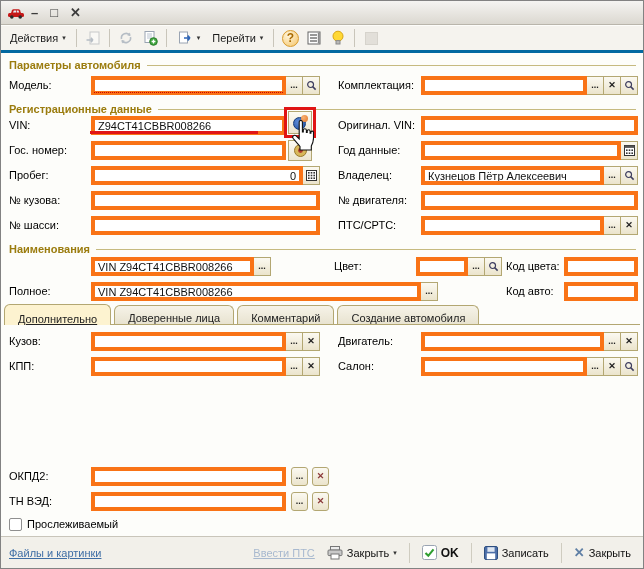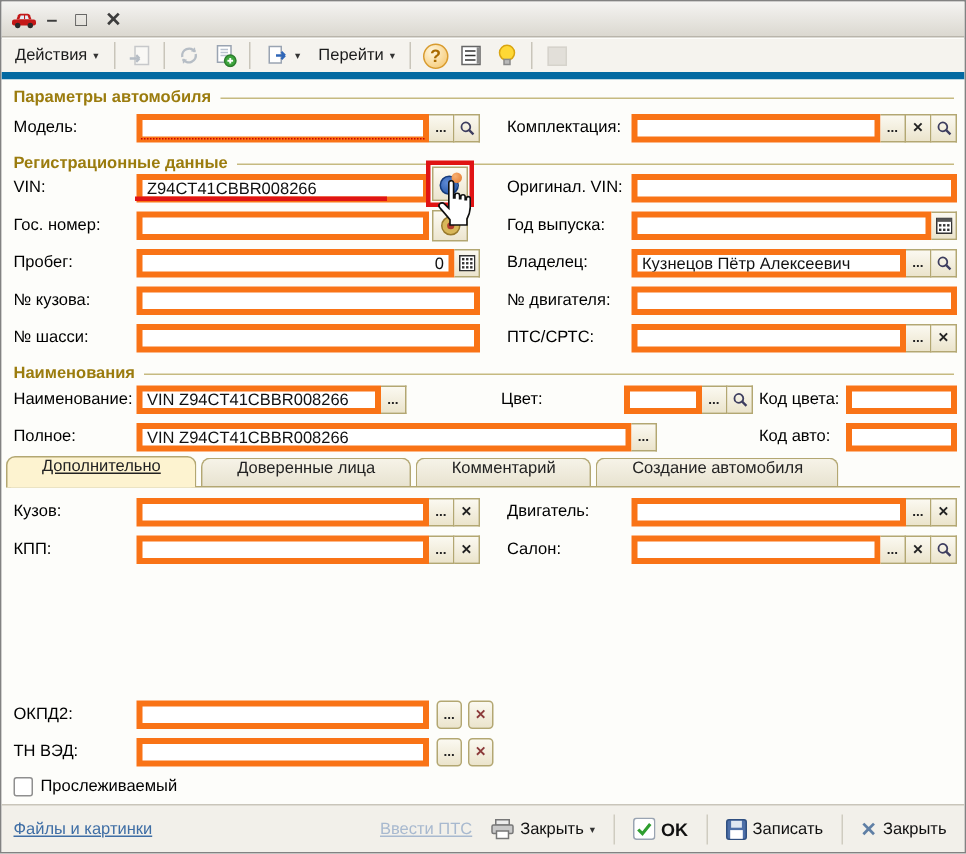--- a/index.html
+++ b/index.html
@@ -12,21 +12,21 @@
   .titlebar { position:absolute; left:0; top:0; right:0; height:24px;
     background:linear-gradient(#f5f4f2,#dbd8d0); border-bottom:1px solid #b9b5ab;
     display:flex; align-items:center; padding:0 8px 0 6px; gap:6px; }
   .title { flex:1; font-weight:bold; font-size:12px; color:#1d1d1d; }
   .winctl { display:flex; gap:12px; align-items:center; color:#3c3c3c;
     font-size:13px; font-weight:bold; }
   .winctl span { line-height:1; cursor:default; }
 
   
   .toolbar { position:absolute; left:0; top:25px; right:0; height:27px;
-    background:#f5f3ee; border-bottom:5px solid #0369a1;
+    background:#f5f3ee; border-bottom:3px solid #0369a1;
     display:flex; align-items:center; padding:0 4px; gap:2px; }
   .tbtn { display:flex; align-items:center; gap:4px; padding:3px 5px; color:#1c1c1c; cursor:pointer; }
   .arr { font-size:7px; color:#333; }
   .tsep { width:1px; height:18px; background:#c9c5ba; margin:0 3px; }
   .ticon { width:22px; height:22px; display:flex; align-items:center; justify-content:center; cursor:pointer; }
   .dis { opacity:.45; filter:grayscale(.5); }
   .help-badge { width:17px; height:17px; border-radius:50%;
     background:radial-gradient(circle at 35% 30%, #fff6dd, #f5c468);
     border:1px solid #d89b2e; color:#a96a00; font-weight:bold; font-size:12px;
     display:flex; align-items:center; justify-content:center; }
@@ -59,21 +59,21 @@
 
   .vin-globe { position:relative; width:15px; height:15px; }
   .vin-globe .g { position:absolute; left:0; top:2px; width:13px; height:13px; border-radius:50%;
     background:radial-gradient(circle at 35% 35%, #5d8ad6, #1d4d9e); border:1px solid #143a7a; }
   .vin-globe .d { position:absolute; right:0; top:0; width:7px; height:7px; border-radius:50%;
     background:radial-gradient(circle at 35% 35%, #f8b070, #e2752a); }
 
   
   .tabs { position:absolute; left:3px; top:251px; right:3px; height:21px;
     display:flex; gap:3px; align-items:flex-end; border-bottom:1px solid #b3a772; }
-  .tab { height:19px; padding:0 23px; display:flex; align-items:flex-start;
+  .tab { height:19px; padding:0 13px; display:flex; align-items:flex-end;
     background:linear-gradient(#f6f3e8,#e8e3d0); border:1px solid #b3a772; border-bottom:none;
     border-radius:6px 6px 0 0; color:#222; cursor:pointer; white-space:nowrap;margin-top:31px; }
   .tab.active { height:21px; margin-bottom:-1px; background:#fdf3d0;
     text-decoration:underline; }
 
   
   .chk { position:absolute; width:13px; height:13px; background:#fff;
     border:1px solid #8f8f8f; border-radius:2px; cursor:pointer; }
 
   
@@ -243,21 +243,21 @@
     <span class="lbl" style="left:8px;top:88px">Гос. номер:</span>
     <div class="grp" style="left:90px;top:88px;width:195px">
       <input value="" style="">
     </div>
     <div class="sqbtn" style="left:287px;top:87px;height:21px">
       <svg width="15" height="15" viewBox="0 0 15 15">
         <circle cx="7.5" cy="7.5" r="6" fill="#d8b75a" stroke="#9a7b2d"></circle>
         <circle cx="7.5" cy="7.5" r="2.4" fill="#b03a2e"></circle>
       </svg>
     </div>
-    <span class="lbl" style="left:337px;top:88px">Год выпуска:</span>
+    <span class="lbl" style="left:337px;top:88px">Год данные:</span>
     <div class="grp" style="left:420px;top:88px;width:217px">
       <input value="" style="">
       <div class="fbtn">
         <svg width="11" height="11" viewBox="0 0 11 11">
           <rect x="0.5" y="0.5" width="10" height="10" fill="#fff" stroke="#333"></rect>
           <rect x="0.5" y="0.5" width="10" height="2.4" fill="#555"></rect>
           <g fill="#333">
               <rect x="2" y="4.4" width="1.6" height="1.6"></rect>
               <rect x="4.7" y="4.4" width="1.6" height="1.6"></rect>
               <rect x="7.4" y="4.4" width="1.6" height="1.6"></rect>
@@ -325,21 +325,20 @@
       <div class="fbtn">
           <span>✕</span>
         </div>
     </div>
 
     <div class="sect" style="top:189px">
       <span class="t">Наименования</span>
       <span class="ln"></span>
     </div>
 
-    <span class="lbl" style="left:8px;top:204px">Наименование:</span>
     <div class="grp" style="left:90px;top:204px;width:180px">
       <input value="VIN Z94CT41CBBR008266" style="">
       <div class="fbtn">
           <span>...</span>
         </div>
     </div>
     <span class="lbl" style="left:333px;top:204px">Цвет:</span>
     <div class="grp" style="left:415px;top:204px;width:86px">
       <input value="" style="">
       <div class="fbtn">

